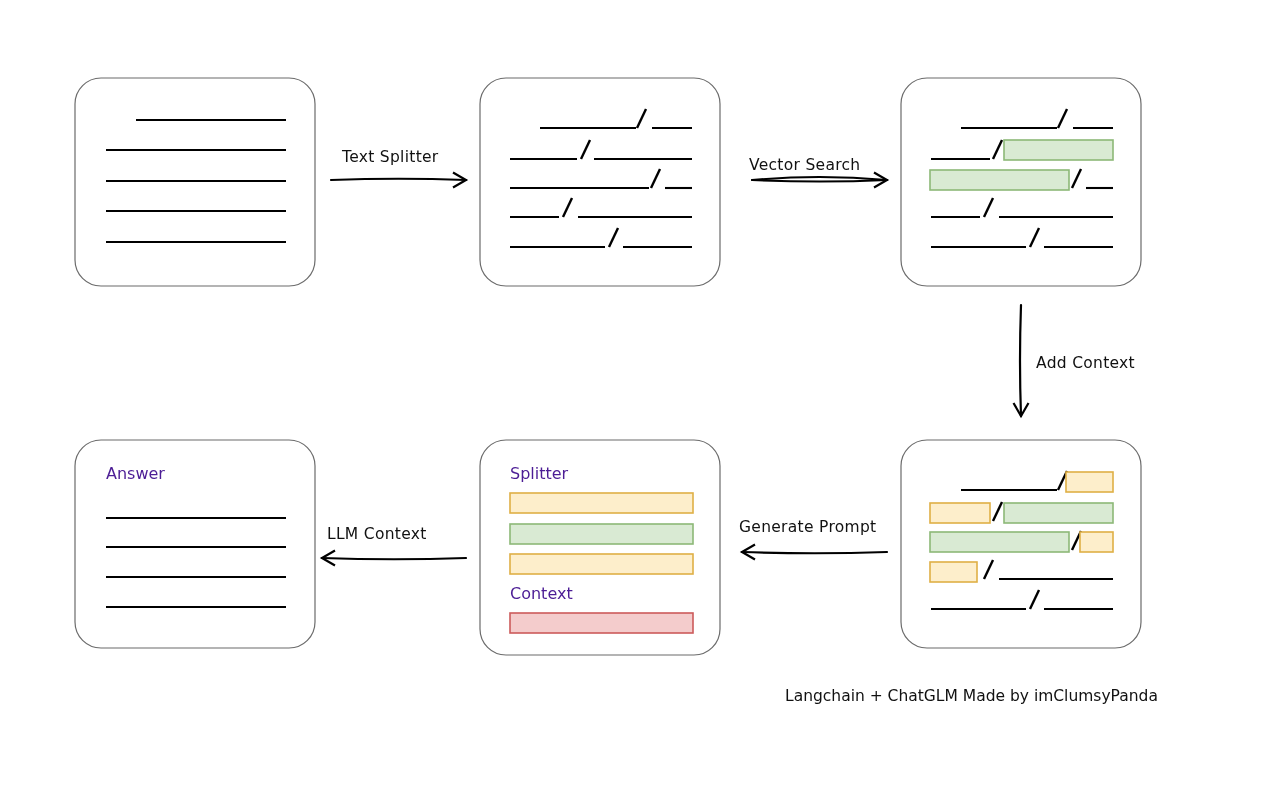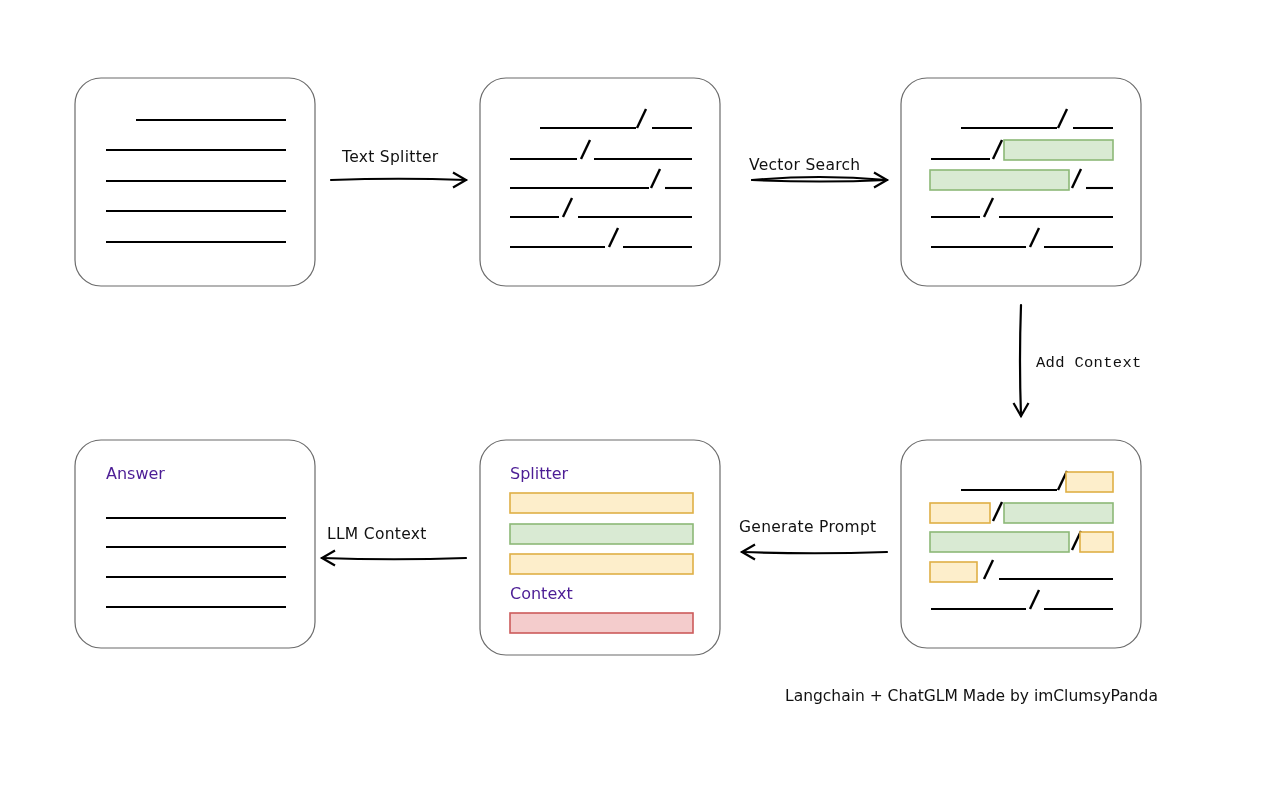--- a/index.html
+++ b/index.html
@@ -153,21 +153,21 @@
       </g>
       <g>
         <path d="M 466 558 Q 394 560.5 322 558" fill="none" stroke="#000000" stroke-width="2.2" stroke-linecap="round"></path>
         <path d="M 335 550.5 L 322 558 L 335 565.5" fill="none" stroke="#000000" stroke-width="2.2" stroke-linejoin="miter" stroke-linecap="butt"></path>
       </g>
     </svg>
 
   <div id="text-layer">
       <div class="label-text" style="left: 342px; top: 148px;">Text Splitter</div>
       <div class="label-text" style="left: 749px; top: 148px; margin-top: 8px;">Vector Search</div>
-      <div class="label-text" style="left: 1036px; top: 354px; font-family: Liberation Mono, monospace;">Add Context</div>
+      <div class="label-text" style="left: 1036px; top: 354px;">Add Context</div>
       <div class="label-text" style="left: 739px; top: 518px;">Generate Prompt</div>
       <div class="label-text" style="left: 327px; top: 525px;">LLM Context</div>
       <div class="box-title" style="left: 106px; top: 464px;">Answer</div>
       <div class="box-title" style="left: 510px; top: 464px;">Splitter</div>
       <div class="box-title" style="left: 510px; top: 584px;">Context</div>
       <div class="footer-text" style="left: 785px; top: 687px;">Langchain + ChatGLM Made by imClumsyPanda</div>
     </div>
 
 </div>
 

